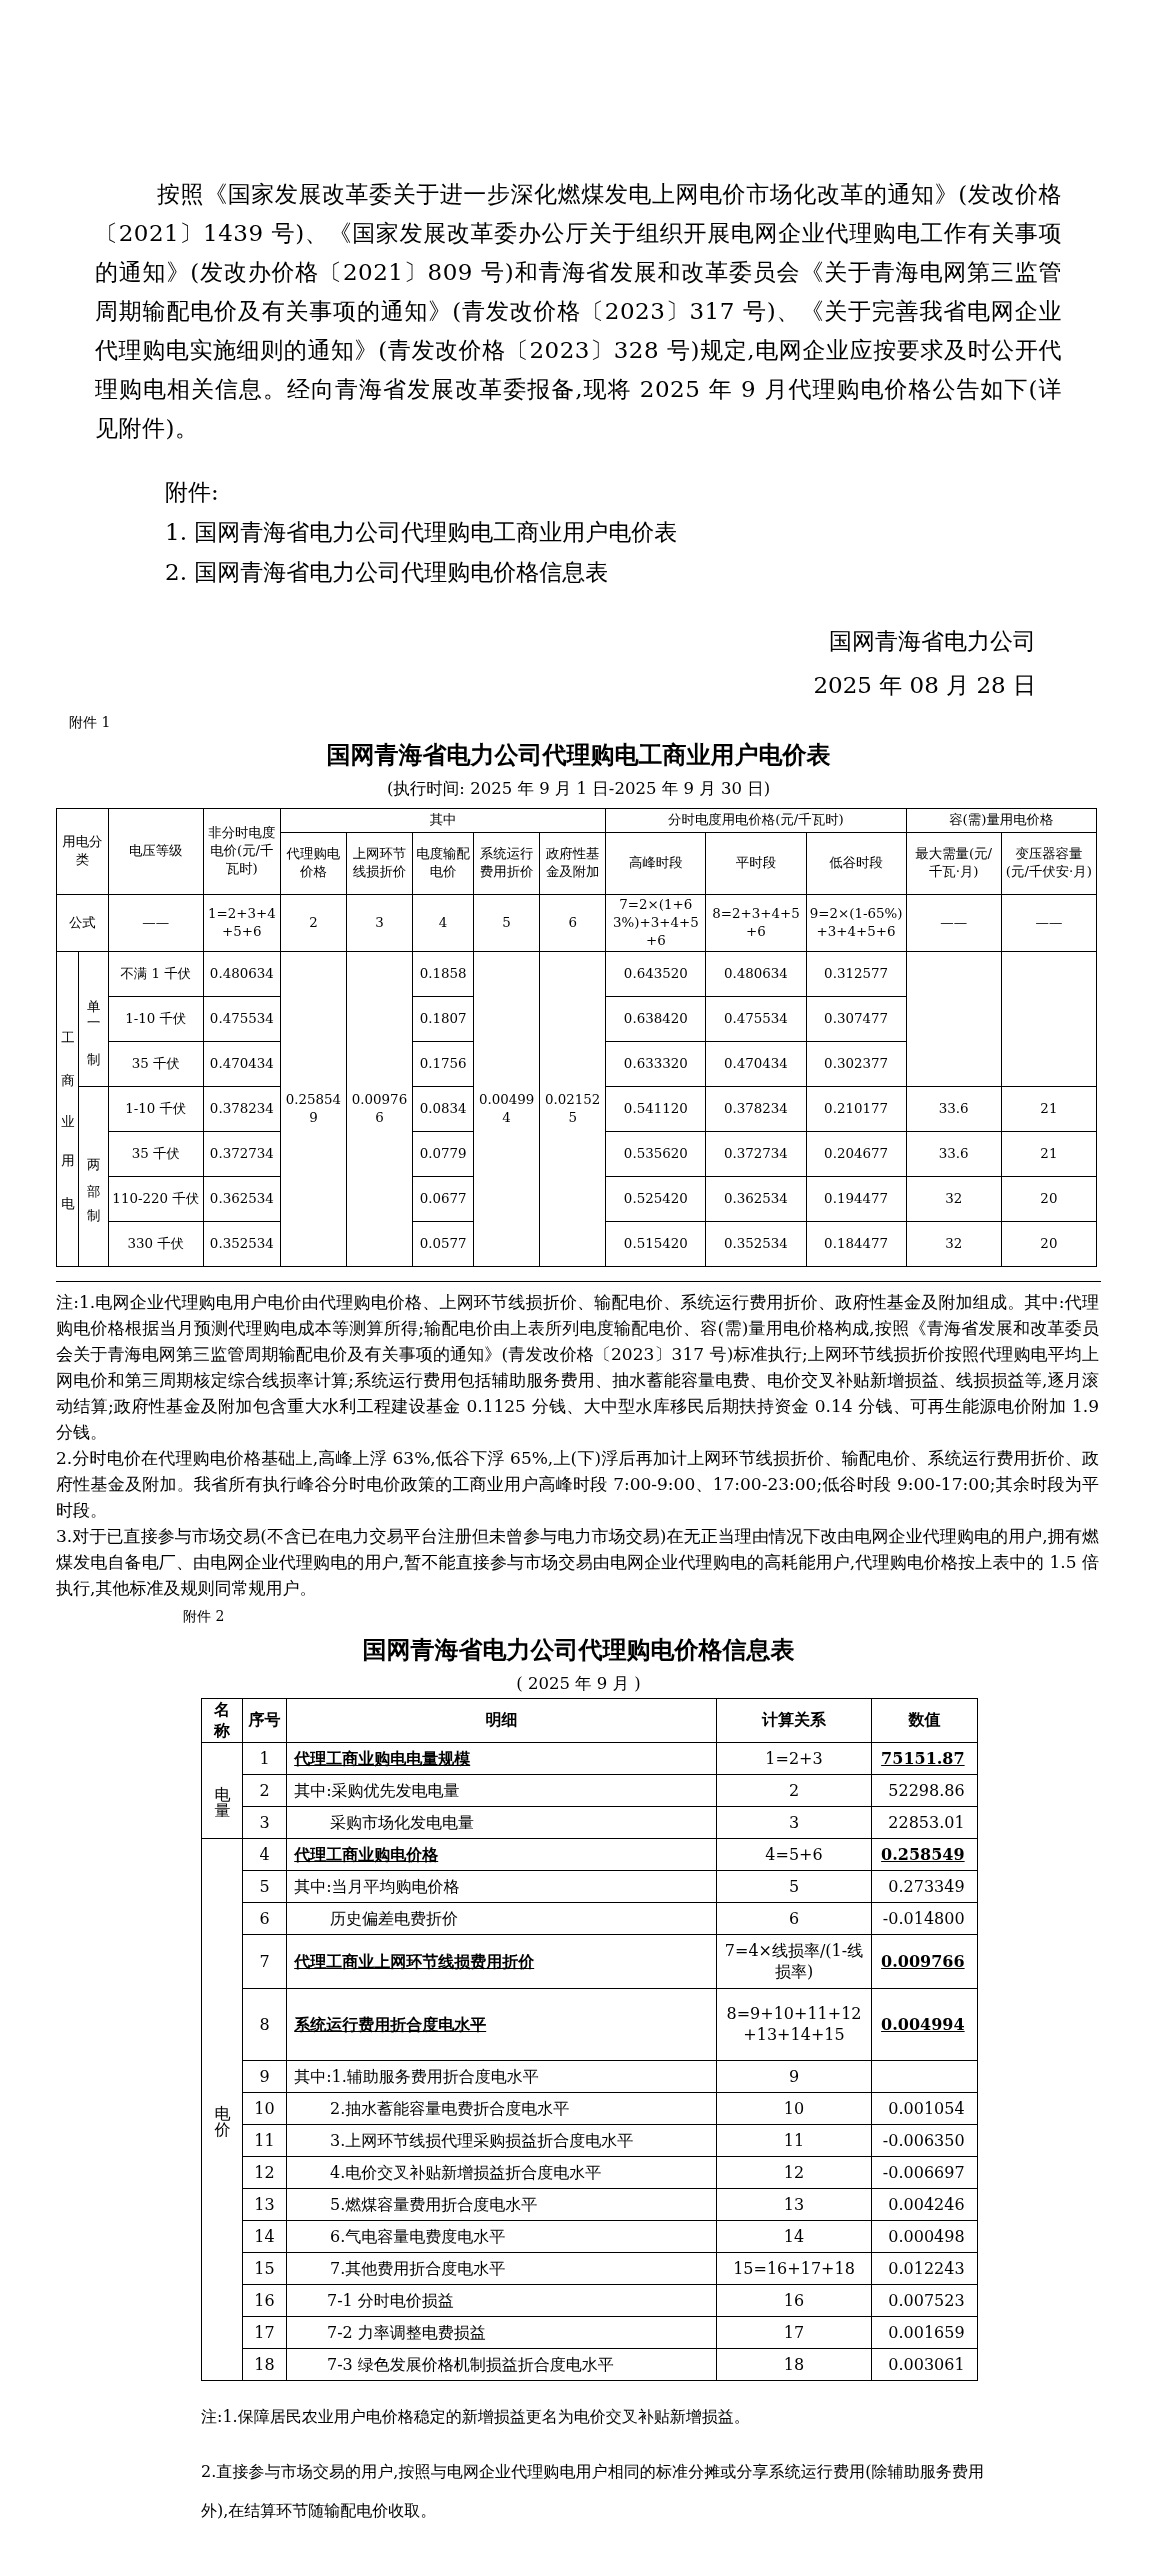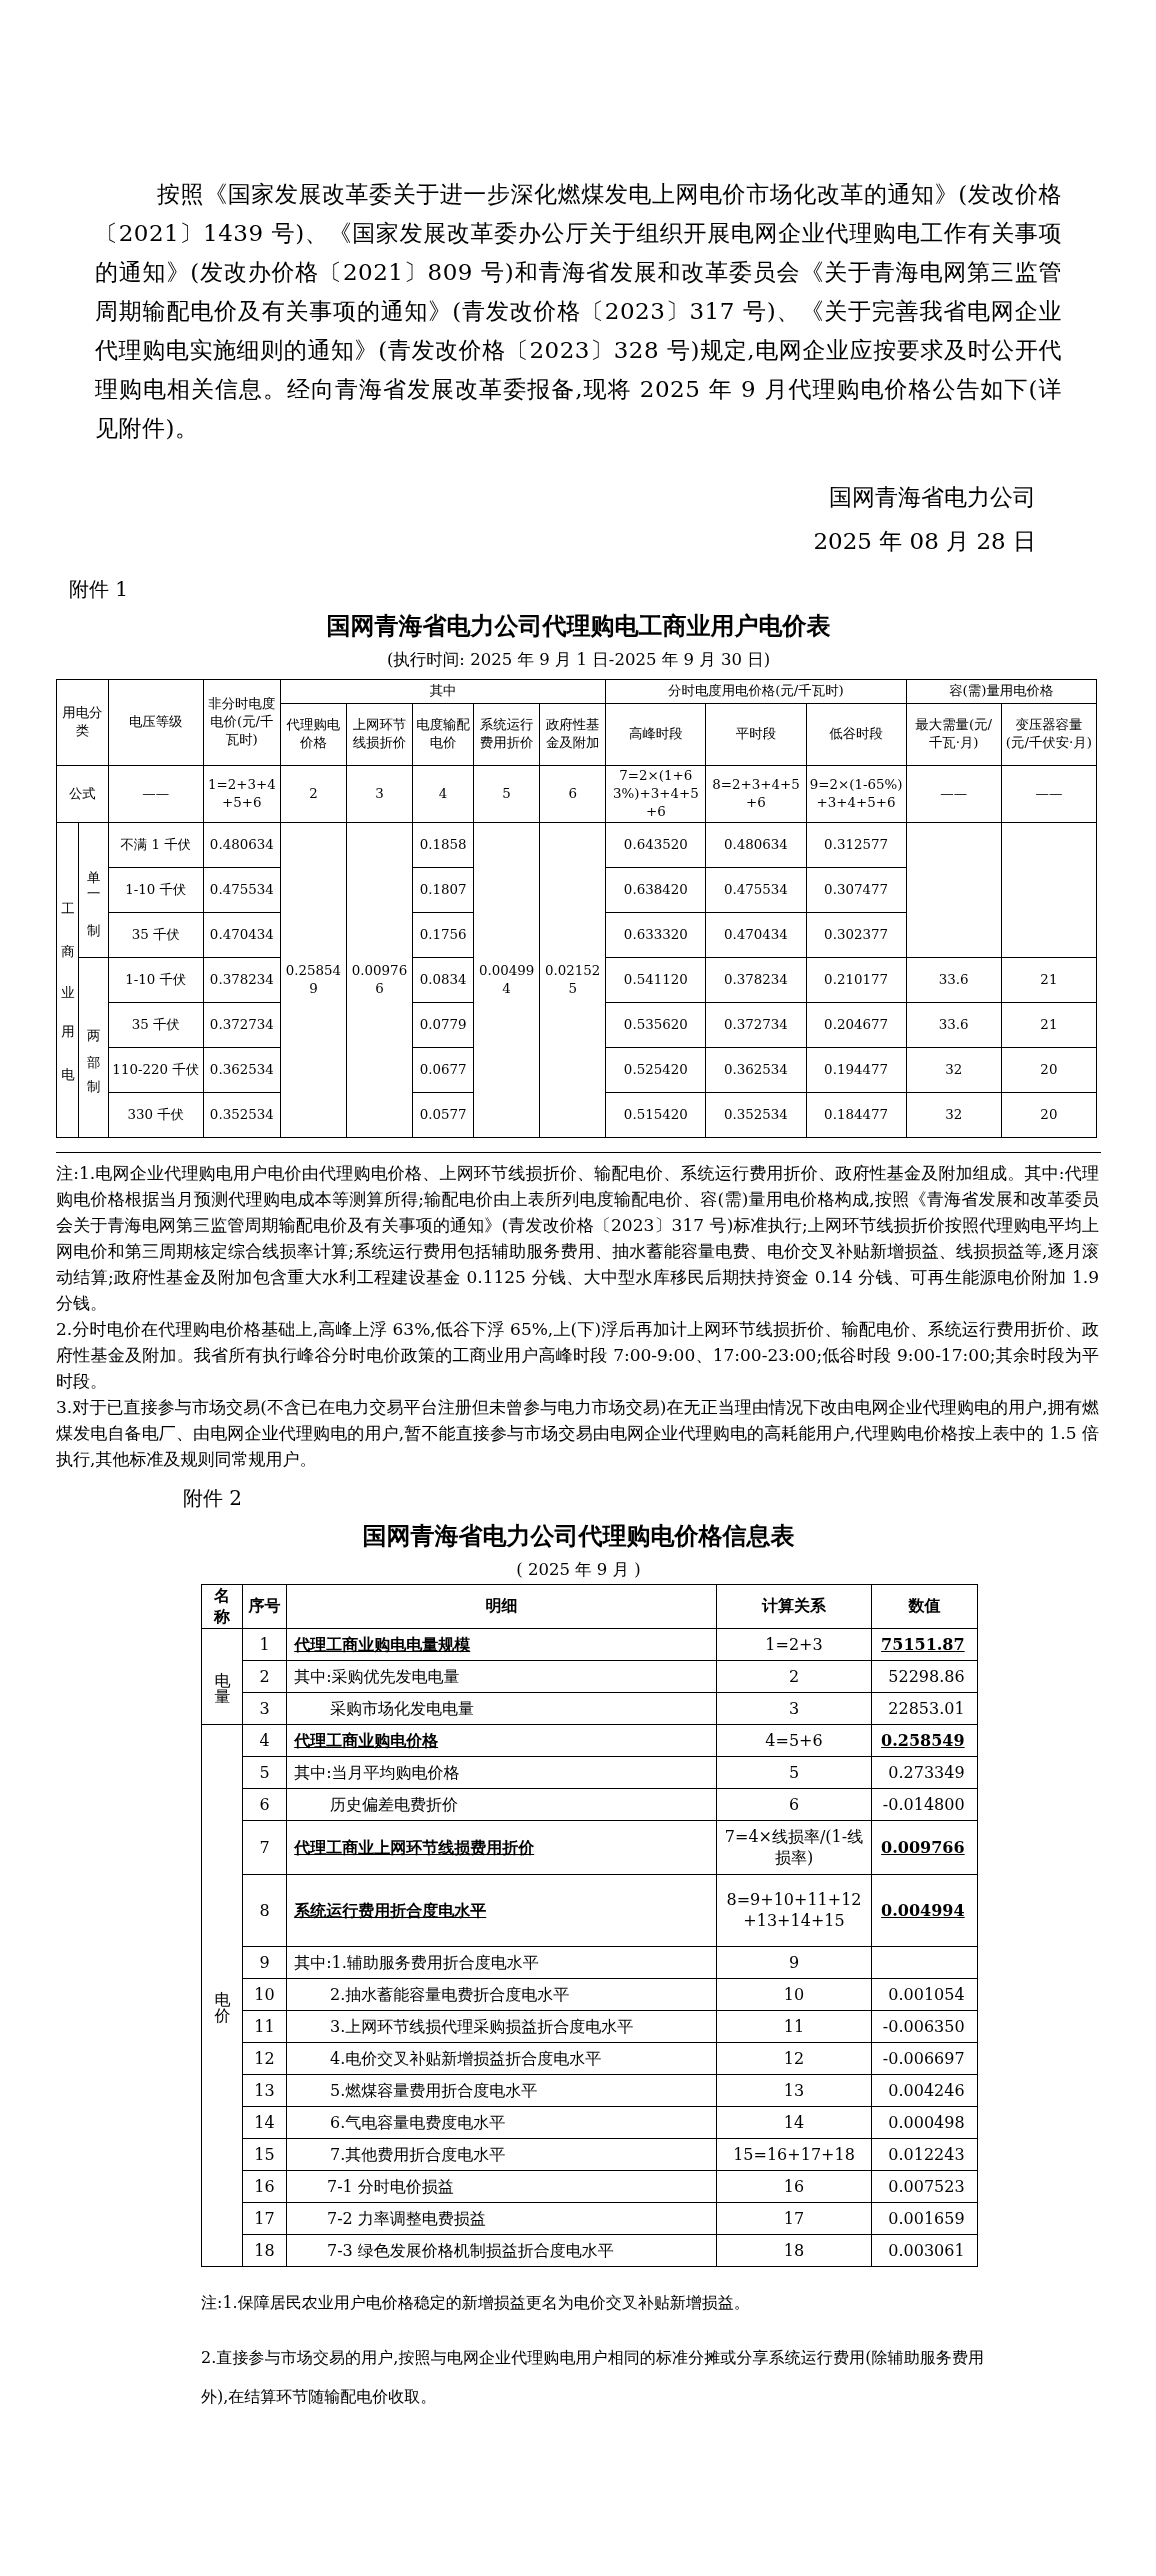--- a/index.html
+++ b/index.html
@@ -13,21 +13,21 @@
   
   .doc-title{text-align:center; font-weight:bold; font-size:44px; line-height:75px;}
   .body-para{
     margin:87px 0 0 0; font-size:23px; line-height:39px;
     text-align:justify; text-indent:62px; letter-spacing:0.5px;
   }
   .attach{margin:24px 0 0 70px; font-size:23px; line-height:40px;}
   .sig{margin:27px 26px 0 0; text-align:right; font-size:23px; line-height:44px;}
 
   
-  .annex-label{margin:13px 0 0 -26px; font-size:20px;}
+  .annex-label{margin:7px 0 0 -26px; font-size:14px;}
   .annex-label.a2{margin-left:88px;}
   .tbl-title{margin:7.2px 0 0 0; text-align:center; font-weight:bold; font-size:24px; line-height:32px;}
   .tbl-sub{margin:6.2px 0 0 0; text-align:center; font-size:16.5px; line-height:23px;}
   .unit-line{width:775px; margin:4.1px 0 3.1px 106px; text-align:right; padding-right:15.5px; box-sizing:border-box; font-size:15.5px;}
 
   
   table{border-collapse:collapse;}
   .t1{table-layout:fixed; width:1041px; margin:7.2px 0 0 -39px; border:1.5px solid #000; font-size:13.4px;}
   .t1 th,.t1 td{border:1px solid #000; text-align:center; vertical-align:middle; padding:1px 2.6px; font-weight:normal; line-height:1.35; word-break:break-all;}
   .t1 tr.h1r{height:24px;}
@@ -65,20 +65,25 @@
   .notes2 p{margin:16px; font-size:16px; line-height:39px; text-align:justify; word-break:break-all;}
 </style>
 </head>
 <body>
 
 <div class="page">
 
 
   <p class="body-para">按照《国家发展改革委关于进一步深化燃煤发电上网电价市场化改革的通知》(发改价格〔2021〕1439 号)、《国家发展改革委办公厅关于组织开展电网企业代理购电工作有关事项的通知》(发改办价格〔2021〕809 号)和青海省发展和改革委员会《关于青海电网第三监管周期输配电价及有关事项的通知》(青发改价格〔2023〕317 号)、《关于完善我省电网企业代理购电实施细则的通知》(青发改价格〔2023〕328 号)规定,电网企业应按要求及时公开代理购电相关信息。经向青海省发展改革委报备,现将 2025 年 9 月代理购电价格公告如下(详见附件)。</p>
 
+  <div class="attach">
+    <div>附件:</div>
+    <div>1. 国网青海省电力公司代理购电工商业用户电价表</div>
+    <div>2. 国网青海省电力公司代理购电价格信息表</div>
+  </div>
 
   <div class="sig">
     <div>国网青海省电力公司</div>
     <div>2025 年 08 月 28 日</div>
   </div>
 
   <div class="annex-label">附件 1</div>
   <div class="tbl-title">国网青海省电力公司代理购电工商业用户电价表</div>
   <div class="tbl-sub">(执行时间: 2025 年 9 月 1 日-2025 年 9 月 30 日)</div>
 

